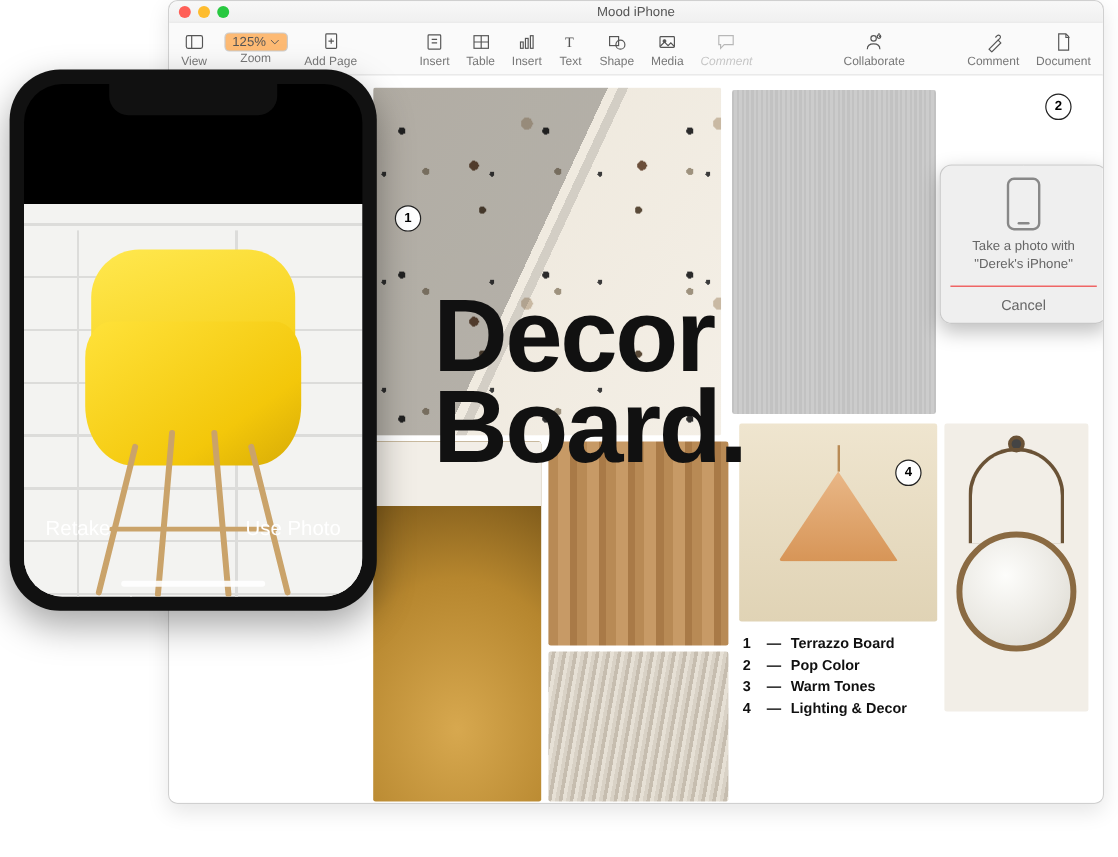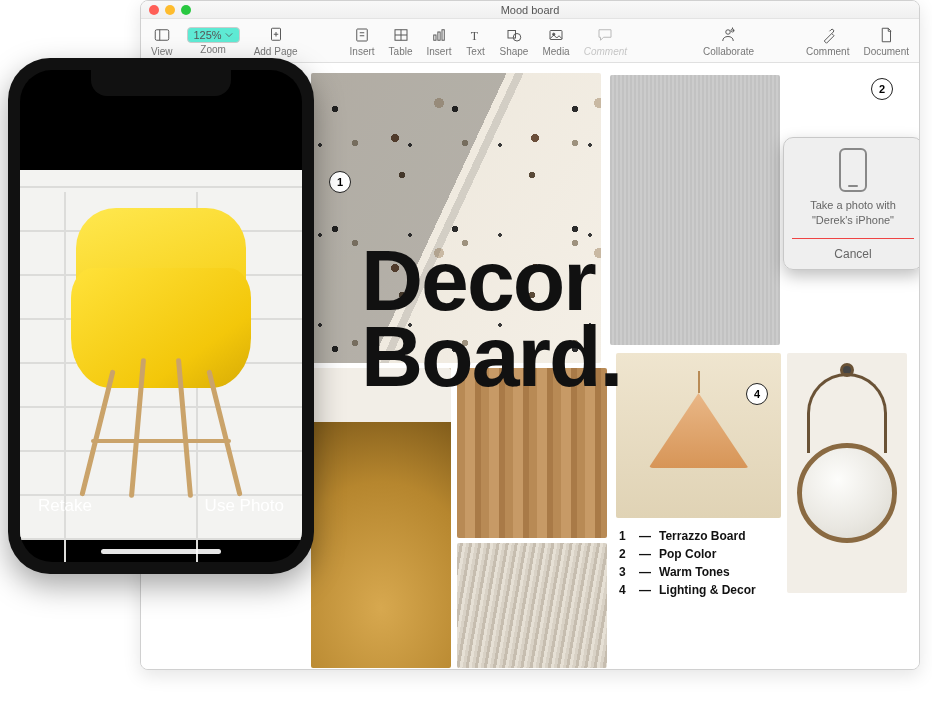--- a/index.html
+++ b/index.html
@@ -40,21 +40,21 @@
     display:flex; align-items:center;
     padding: 0 10px;
     border-bottom:1px solid #e0e0e0;
     background:#fafafa;
     gap: 14px;
     font-size:10px; color:#777;
   }
   .tbtn { display:flex; flex-direction:column; align-items:center; gap:1px; cursor:pointer;}
   .tbtn .ic { width:20px;height:20px; display:flex;align-items:center;justify-content:center; color:#555;}
   .tbtn svg{width:18px;height:18px;stroke:#555;fill:none;stroke-width:1.3;}
-  .zoom-box{display:flex;align-items:center;border:1px solid #ccc;border-radius:4px;padding:1px 6px;font-size:11px;color:#555;gap:3px;background:#5eead4;}
+  .zoom-box{display:flex;align-items:center;border:1px solid #ccc;border-radius:4px;padding:1px 6px;font-size:11px;color:#555;gap:3px;background:#fdba74;}
   .zoom-group{display:flex;flex-direction:column;align-items:center;gap:1px;}
   .tb-gap{width:24px;}
   .tb-spacer{flex:1;}
   .comment-disabled{opacity:.4;font-style:italic;}
 
   
   .canvas {
     position:relative;
     width:100%; height: calc(100% - 62px);
     background:#fff;
@@ -147,21 +147,21 @@
   .popover::before{content:"";position:absolute;top:-8px;left:50%;transform:translateX(-50%);
     border:8px solid transparent;border-bottom-color:rgba(238,238,238,.97);}
   .popover .phoneicon{width:28px;height:44px;border:2px solid #888;border-radius:6px;margin:0 auto 6px;position:relative;}
   .popover .phoneicon::after{content:"";position:absolute;bottom:3px;left:50%;transform:translateX(-50%);width:10px;height:2px;background:#888;border-radius:1px;}
   .popover .msg{line-height:1.35;color:#666;margin-bottom:10px;}
   .popover .cancel{border-top:1px solid #ef4444;padding:8px 0;font-size:12px;color:#666;cursor:pointer;}
 
   
   .iphone{
     position:absolute; left:8px; top:58px;
-    width:306px; height:516px;
+    width:306px; height:451px;
     background:#111; border-radius:42px;
     padding:12px; box-shadow:0 12px 30px rgba(0,0,0,.35);
     z-index:100;
   }
   .iphone-screen{
     width:100%;height:100%;background:#000;border-radius:32px;position:relative;overflow:hidden;
   }
   .notch{position:absolute;top:0;left:50%;transform:translateX(-50%);
     width:140px;height:26px;background:#111;border-radius:0 0 16px 16px;z-index:5;}
   .camera-view{
@@ -201,21 +201,21 @@
 <body>
 
 <div class="mac-window">
 
   <div class="titlebar">
     <div class="traffic">
       <div class="tl red"></div>
       <div class="tl yel"></div>
       <div class="tl grn"></div>
     </div>
-    <div class="title-text">Mood board</div>
+    <div class="title-text">Mood iPhone</div>
   </div>
 
   <div class="toolbar">
     <div class="tbtn">
       <span class="ic">
           <svg viewBox="0 0 24 24">
             <rect x="3" y="5" width="18" height="14" rx="2"></rect>
             <line x1="9" y1="5" x2="9" y2="19"></line>
           </svg>
         </span>

